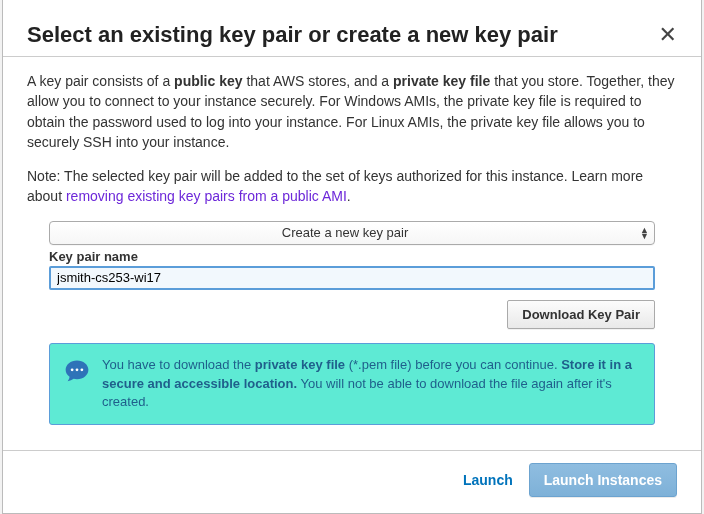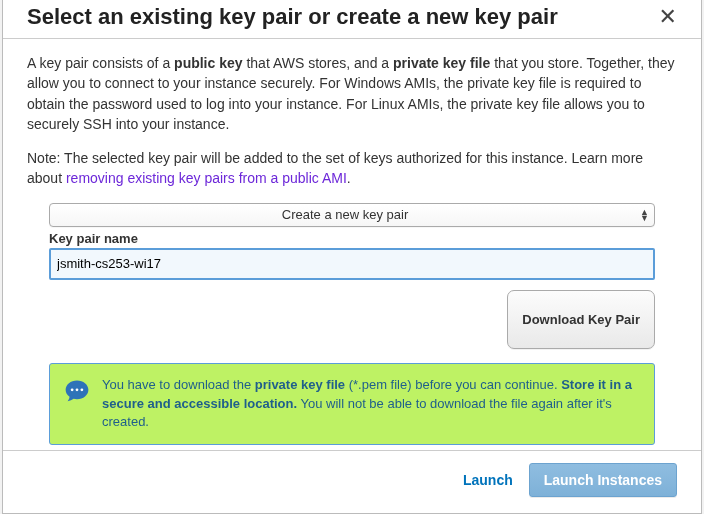--- a/index.html
+++ b/index.html
@@ -22,21 +22,21 @@
     border-left: 1px solid #bbb;
     border-right: 1px solid #bbb;
     border-bottom: 1px solid #bbb;
     display: flex;
     flex-direction: column;
   }
   .dialog-header {
     display: flex;
     justify-content: space-between;
     align-items: center;
-    padding: 4px 24px 8px 24px;
+    padding: 22px 24px 8px 24px;
   }
   .dialog-title {
     font-size: 22px;
     font-weight: 700;
     color: #222;
   }
   .close-x {
     font-size: 22px;
     color: #444;
     cursor: pointer;
@@ -88,47 +88,47 @@
   .field-label {
     font-weight: 700;
     font-size: 13px;
     margin-top: 4px;
     display: block;
   }
   .text-input {
     width: 100%;
     border: 2px solid #5b9dd9;
     border-radius: 2px;
-    height: 32px;
+    height: 24px;
     padding: 2px 6px;
     font-size: 13px;
     outline: none;
     background: #f2f8fd;
     margin-top: 2px;
   }
   .download-row {
     display: flex;
     justify-content: flex-end;
     margin-top: 10px;
     margin-bottom: 14px;
   }
   .btn {
     border: 1px solid #aaa;
-    border-radius: 7px;
+    border-radius: 2px;
     background: linear-gradient(#fcfcfc, #e9e9e9);
-    padding: 21px 14px;
+    padding: 6px 14px;
     font-size: 13px;
     font-weight: 700;
     color: #333;
     cursor: pointer;
     box-shadow: 0 1px 0 rgba(0,0,0,.05);
   }
   .alert {
     border: 1px solid #5b9dd9;
-    background: #bef264;
+    background: #5eead4;
     border-radius: 3px;
     padding: 12px 14px 12px 14px;
     display: flex;
     gap: 12px;
     color: #1f5f8b;
     line-height: 1.45;
     font-size: 13px;
   }
   .alert b { color: #1f5f8b; }
   .chat-icon {

